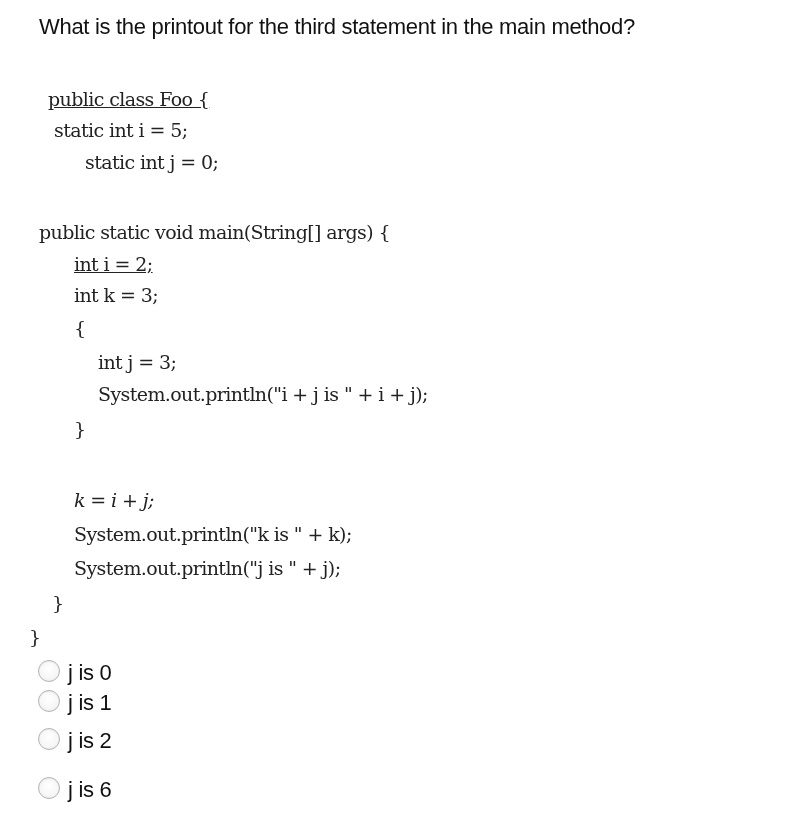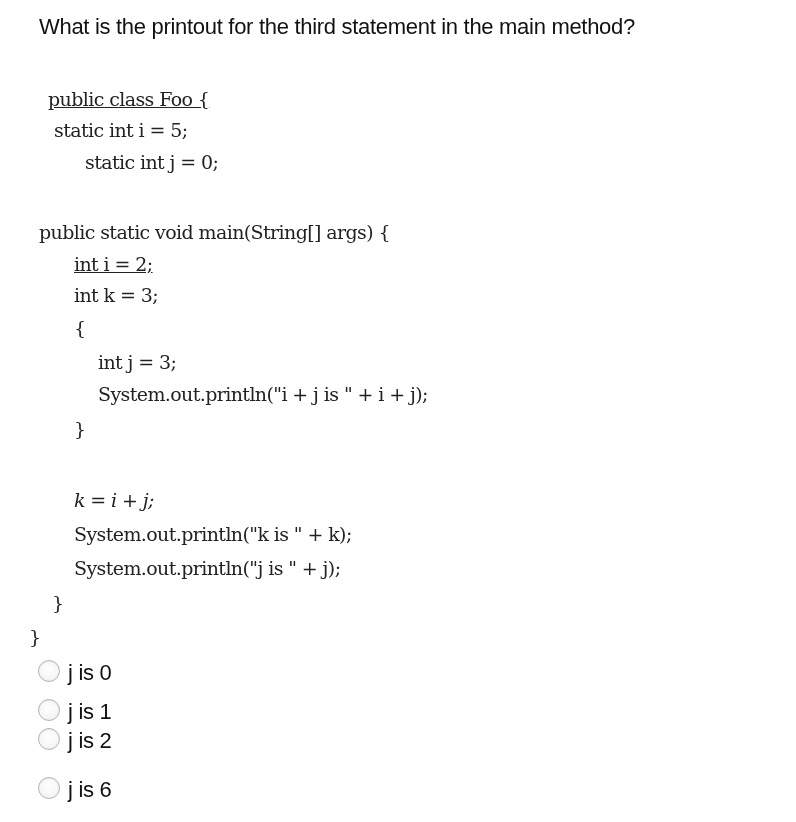--- a/index.html
+++ b/index.html
@@ -48,21 +48,21 @@
   <div class="code-line" style="left: 74px; top: 557px;">System.out.println("j is " + j);</div>
   <div class="code-line" style="left: 52px; top: 592px;">}</div>
   <div class="code-line" style="left: 29px; top: 626px;">}</div>
 </div>
 
 <div class="options">
   <label class="option" style="top:0px">
     <span class="radio"></span>
     <span class="option-label">j is 0</span>
   </label>
-  <label class="option" style="top:39px">
+  <label class="option" style="top:30px">
     <span class="radio"></span>
     <span class="option-label">j is 1</span>
   </label>
   <label class="option" style="top:68px">
     <span class="radio"></span>
     <span class="option-label">j is 2</span>
   </label>
   <label class="option" style="top:117px">
     <span class="radio"></span>
     <span class="option-label">j is 6</span>

